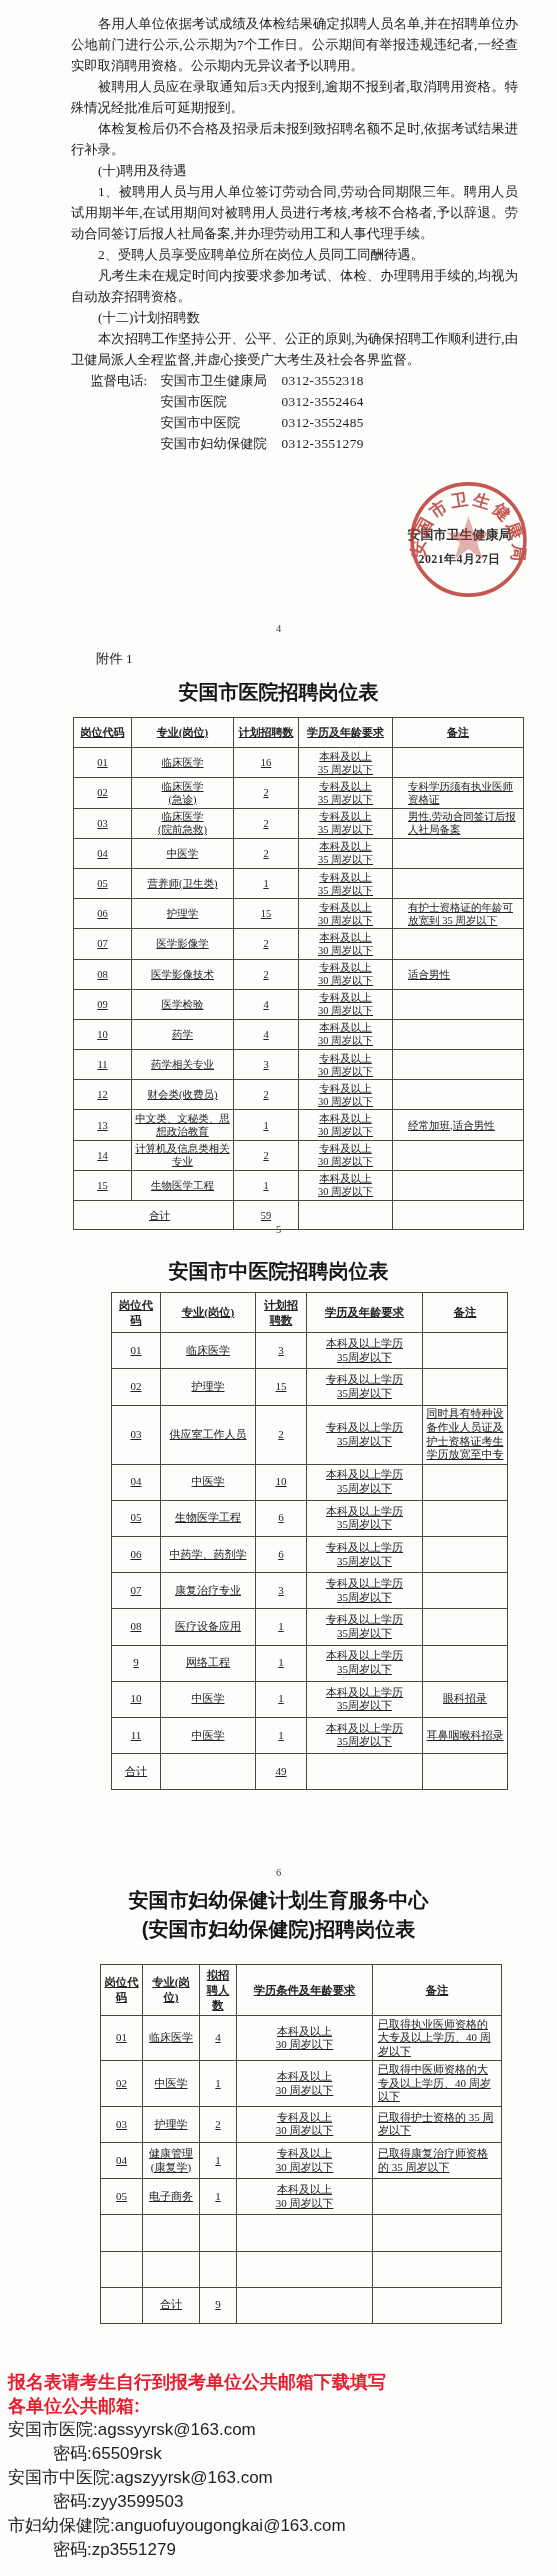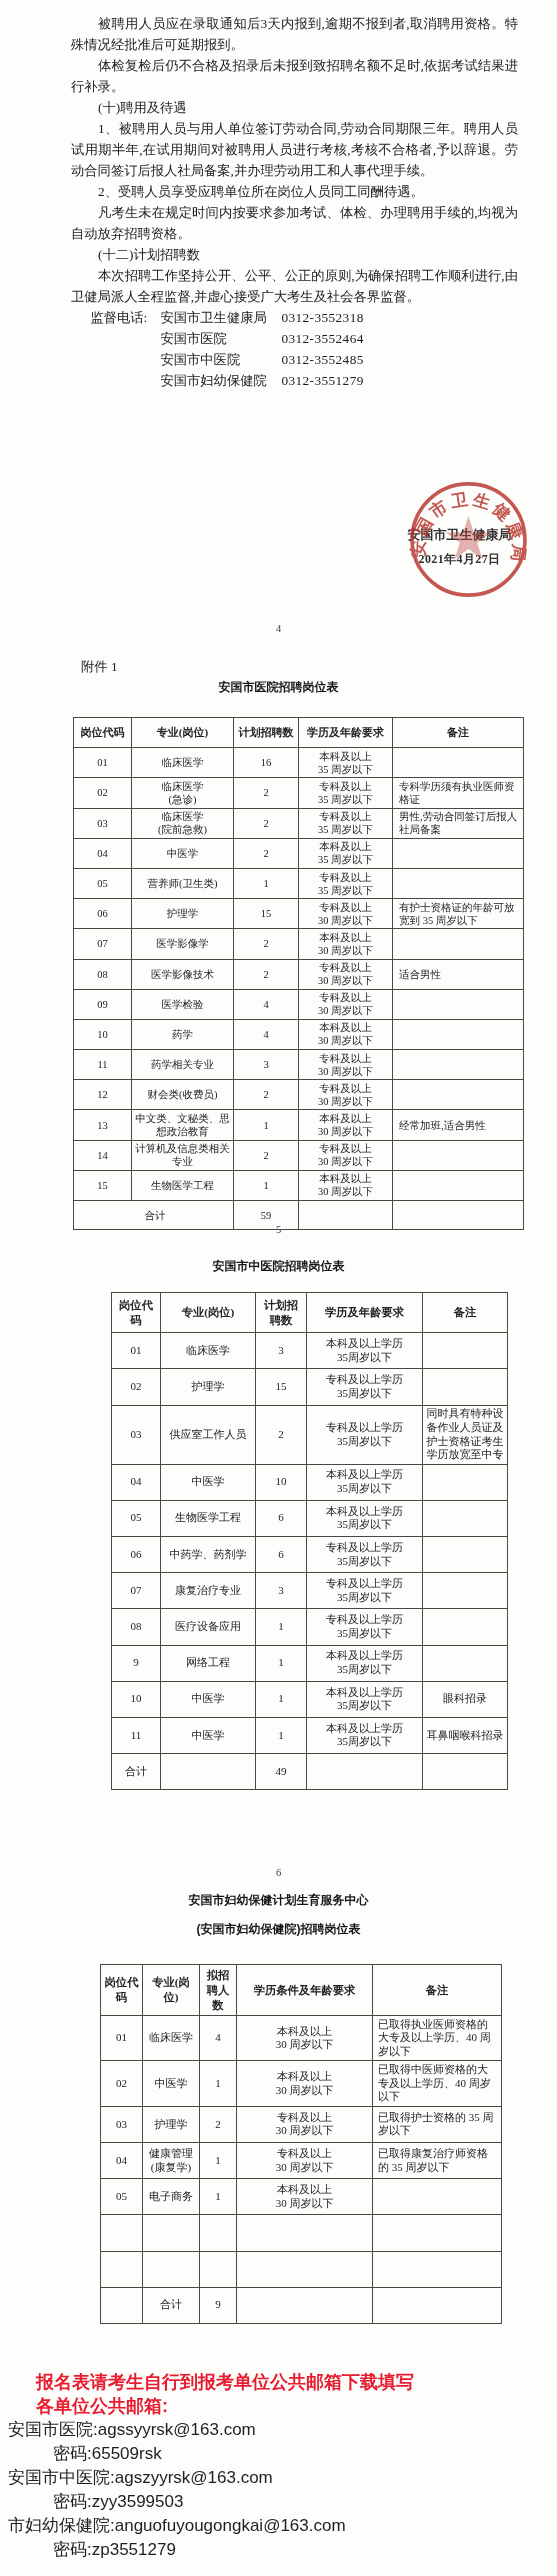--- a/index.html
+++ b/index.html
@@ -17,57 +17,58 @@
   
   .sig-block{position:absolute;left:403px;top:527px;width:113px;text-align:center;
              color:#33312f;font-weight:600;z-index:1;}
   .sig-org{font-size:13px;line-height:16px;}
   .sig-date{font-size:12px;line-height:16px;margin-top:8px;letter-spacing:0.4px;}
   .seal{position:absolute;left:408px;top:479px;width:121px;height:121px;z-index:2;
         opacity:.82;pointer-events:none;}
   
   .pagenum{position:absolute;left:0;width:100%;text-align:center;font-size:10.5px;color:#3c3c3c;}
   .pg4{top:623px;} .pg5{top:1224px;} .pg6{top:1867px;}
-  .attachment{position:absolute;left:81px;top:650px;font-size:13.3px;margin-top:8px;}
+  .attachment{position:absolute;left:96px;top:650px;font-size:13.3px;}
   
   .tbl-title{position:absolute;left:0;width:100%;text-align:center;font-weight:700;
-             font-size:12px;font-family:"Liberation Sans",sans-serif;color:#161616;}
+             font-size:20px;font-family:"Liberation Sans",sans-serif;color:#161616;}
   .t1t{top:679px;} .t2t{top:1258px;}
   .t3t{top:1886px;line-height:29px;}
   
   table{border-collapse:collapse;table-layout:fixed;background:transparent;
         font-family:"Liberation Serif",serif;color:#222;}
   th,td{border:0.8px solid #4a4642;text-align:center;vertical-align:middle;
         white-space:pre-line;word-break:break-all;padding:1.6px 3.2px;}
-  .tbl{position:absolute;border:1.6px solid #4a4642;}
+  .tbl{position:absolute;border:1.6px solid #4a4642;text-decoration:underline;}
   .tbl1{left:73px;top:717px;width:450px;font-size:10.5px;}
   .tbl1 th{height:26px;font-weight:600;font-size:11px;}
   .tbl1 td{height:25px;line-height:13px;}
-  .tbl1 td:nth-child(5),.tbl1 td[colspan]{text-align:left;padding-left:6px;}
+  .tbl1 td:nth-child(5),.tbl1 td[colspan]{text-align:left;padding-left:15px;}
   .tbl1 td[colspan]{text-align:center;}
   .tbl2{left:111px;top:1292px;width:395px;font-size:11px;}
   .tbl2 th{height:36px;font-weight:600;font-size:11.3px;}
   .tbl2 td{height:32px;line-height:13.7px;}
   .tbl3{left:100px;top:1964px;width:401px;font-size:11px;}
   .tbl3 th{height:47px;font-weight:600;font-size:11.3px;}
   .tbl3 td{height:32px;line-height:13.7px;}
   .tbl3 td:nth-child(5){text-align:left;padding:1.6px 4.9px;}
   
   .footer{position:absolute;left:8px;top:2370px;width:534px;
           font-family:"Liberation Sans",sans-serif;line-height:24px;}
-  .f-red{color:#e81c2e;font-weight:700;font-size:18px;margin-left:28px;}
+  .f-red{color:#e81c2e;font-weight:700;font-size:18px;}
   .f-black{color:#1f1f1f;font-size:17px;}
   .f-indent{padding-left:45px;}
 </style>
 </head>
 <body>
 
 <div class="page">
 
   <div class="body-text">
+    <p>各用人单位依据考试成绩及体检结果确定拟聘人员名单,并在招聘单位办公地前门进行公示,公示期为7个工作日。公示期间有举报违规违纪者,一经查实即取消聘用资格。公示期内无异议者予以聘用。</p>
     <p>被聘用人员应在录取通知后3天内报到,逾期不报到者,取消聘用资格。特殊情况经批准后可延期报到。</p>
     <p>体检复检后仍不合格及招录后未报到致招聘名额不足时,依据考试结果进行补录。</p>
     <p>(十)聘用及待遇</p>
     <p>1、被聘用人员与用人单位签订劳动合同,劳动合同期限三年。聘用人员试用期半年,在试用期间对被聘用人员进行考核,考核不合格者,予以辞退。劳动合同签订后报人社局备案,并办理劳动用工和人事代理手续。</p>
     <p>2、受聘人员享受应聘单位所在岗位人员同工同酬待遇。</p>
     <p>凡考生未在规定时间内按要求参加考试、体检、办理聘用手续的,均视为自动放弃招聘资格。</p>
     <p>(十二)计划招聘数</p>
     <p>本次招聘工作坚持公开、公平、公正的原则,为确保招聘工作顺利进行,由卫健局派人全程监督,并虚心接受广大考生及社会各界监督。</p>
 
     <div class="phone-block">

